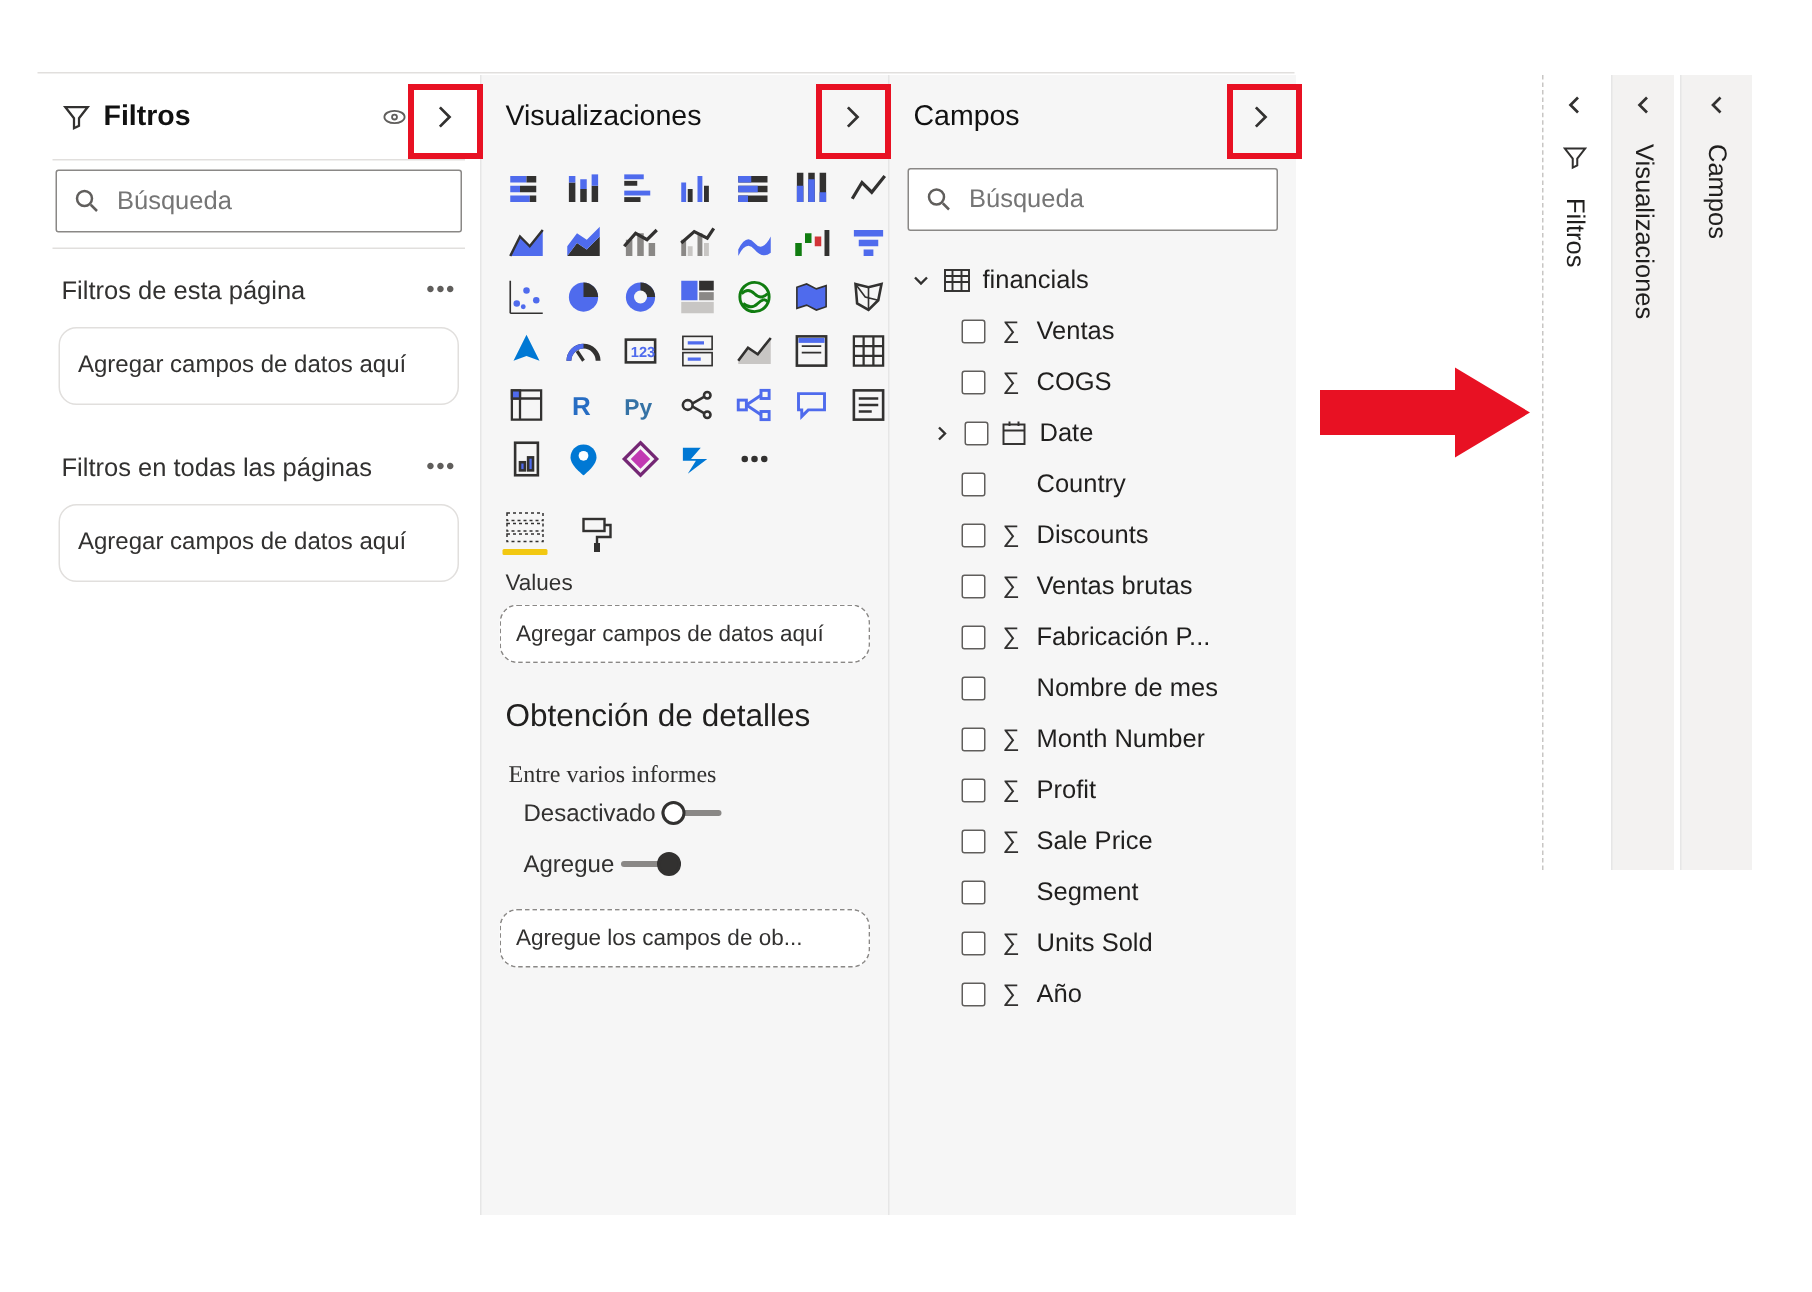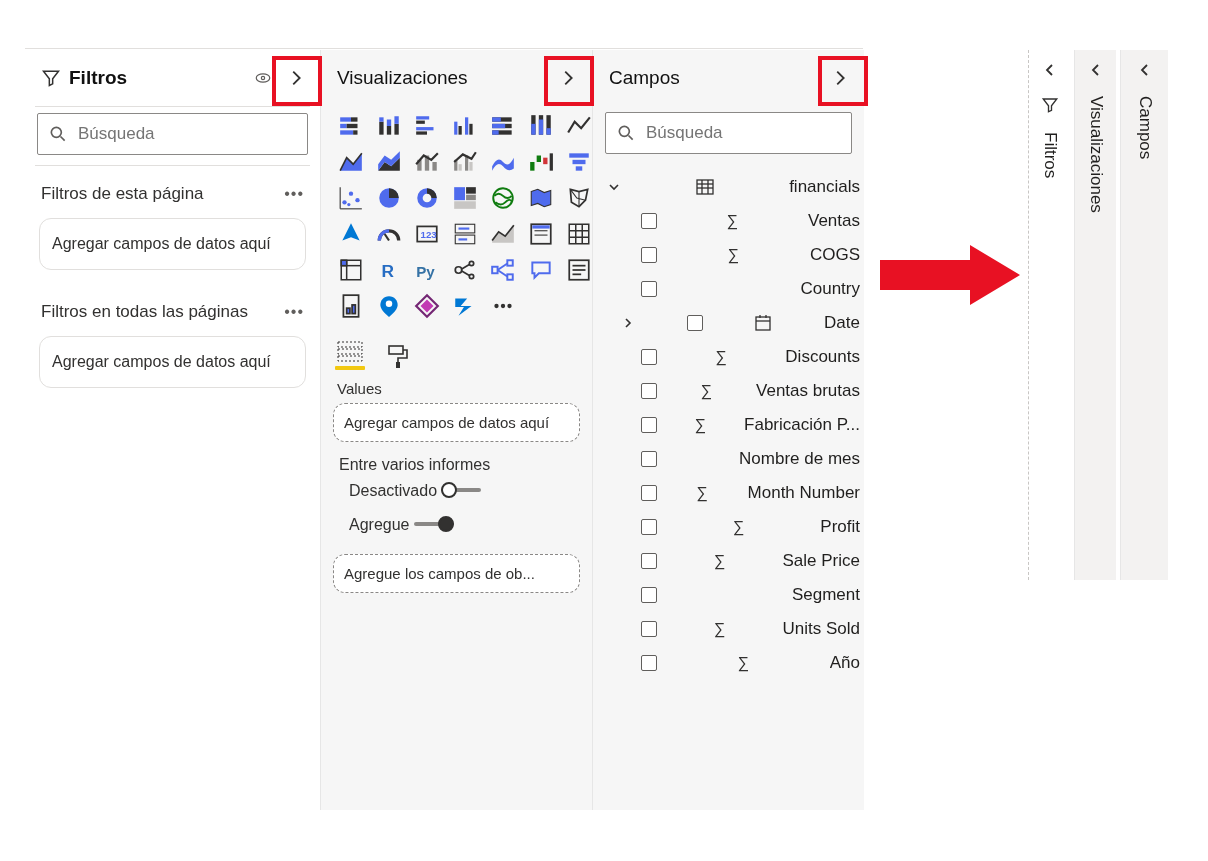--- a/index.html
+++ b/index.html
@@ -92,21 +92,21 @@
 
   .tabs-row {
     display:flex; gap:22px; padding:10px 14px 6px 14px; align-items:flex-end;
   }
   .tab-box {
     display:flex;flex-direction:column;align-items:center;gap:4px;cursor:pointer;
   }
   .tab-underline { height:4px;width:30px;background:#f2c811;border-radius:1px; }
   .tab-label { font-size:15px;color:#323130;padding:4px 0 0 2px; }
   .settings-line {
-    padding: 8px 18px 4px 18px; font-size:16px;color:#323130;
+    padding: 8px 18px 4px 18px; font-size:16px;color:#323130;font-family:Liberation Serif, serif;
   }
   .heading { font-size:21px;color:#201f1e;padding:18px 0 10px 16px; }
   .toggle-row {
     display:flex;align-items:flex-start;gap:4px;padding:4px 18px 12px 28px;
     font-size:16px;color:#323130;
   }
   .toggle {
     width:44px;height:16px;position:relative;
   }
   .toggle.off { }
@@ -116,21 +116,21 @@
   .toggle .knob {
     position:absolute;top:0;width:16px;height:16px;border-radius:50%;
     background:#fff;border:2px solid #323130;left:0;
   }
   .toggle.on .knob { left:24px;background:#323130;border-color:#323130; }
 
   
   .tree { padding: 6px 4px 4px 10px; font-size:17px;color:#201f1e; }
   .tree-row {
     display:flex;align-items:center;height:34px;gap:8px;
-    padding-left:4px;cursor:pointer;justify-content:space-between;
+    padding-left:4px;cursor:pointer;
   }
   .tree-row.child { padding-left:38px; }
   .caret { width:14px;display:inline-flex;justify-content:center;color:#323130; }
   .chk {
     width:16px;height:16px;border:1px solid #605e5c;border-radius:2px;background:#fff;
     flex-shrink:0;
   }
   .sigma { width:18px;text-align:center;font-size:16px;color:#323130; flex-shrink:0;}
   .tbl-icon, .date-icon {
     width:18px;flex-shrink:0;
@@ -541,20 +541,21 @@
       <svg width="22" height="26" viewBox="0 0 22 26">
           <rect x="2" y="2" width="14" height="8" fill="none" stroke="#323130" stroke-width="1.6"></rect>
           <path d="M16 6 H20 V14 H11 V18" fill="none" stroke="#323130" stroke-width="1.6"></path>
           <rect x="9" y="18" width="4" height="6" fill="#323130"></rect>
         </svg>
     </div>
   </div>
   <div class="tab-label" style="padding-left:16px;">Values</div>
   <div class="drop-well dashed" style="margin:6px 12px 6px 12px;padding:10px 10px;font-size:15px">Agregar campos de datos aquí</div>
 
+  <div class="heading">Obtención de detalles</div>
 
   <div class="settings-line">Entre varios informes</div>
   <div class="toggle-row">
     <span>Desactivado</span>
     <span class="toggle off">
         <span class="track"></span>
         <span class="knob"></span>
       </span>
   </div>
 
@@ -611,43 +612,43 @@
           <span class="chk"></span>
           <span class="sigma">∑</span>
           <span class="fname">Ventas</span>
         </div>
         <div class="tree-row child">
           <span class="chk"></span>
           <span class="sigma">∑</span>
           <span class="fname">COGS</span>
         </div>
         <div class="tree-row child">
-          <span class="chk"></span>
-          <span class="sigma"></span>
-          <span class="fname">Country</span>
-        </div>
-        <div class="tree-row child">
           <span class="caret" style="margin-left:-20px">
             <svg width="12" height="12" viewBox="0 0 12 12" fill="none" stroke="#323130" stroke-width="1.6">
               <polyline points="4 2 8 6 4 10"></polyline>
             </svg>
           </span>
           <span class="chk"></span>
           <span class="date-icon">
             <svg width="18" height="18" viewBox="0 0 18 18" fill="none" stroke="#323130" stroke-width="1.3">
               <rect x="2" y="3" width="14" height="13"></rect>
               <line x1="2" y1="7" x2="16" y2="7"></line>
               <line x1="6" y1="1" x2="6" y2="4"></line>
               <line x1="12" y1="1" x2="12" y2="4"></line>
             </svg>
           </span>
           <span class="fname">Date</span>
         </div>
         <div class="tree-row child">
           <span class="chk"></span>
+          <span class="sigma"></span>
+          <span class="fname">Country</span>
+        </div>
+        <div class="tree-row child">
+          <span class="chk"></span>
           <span class="sigma">∑</span>
           <span class="fname">Discounts</span>
         </div>
         <div class="tree-row child">
           <span class="chk"></span>
           <span class="sigma">∑</span>
           <span class="fname">Ventas brutas</span>
         </div>
         <div class="tree-row child">
           <span class="chk"></span>

